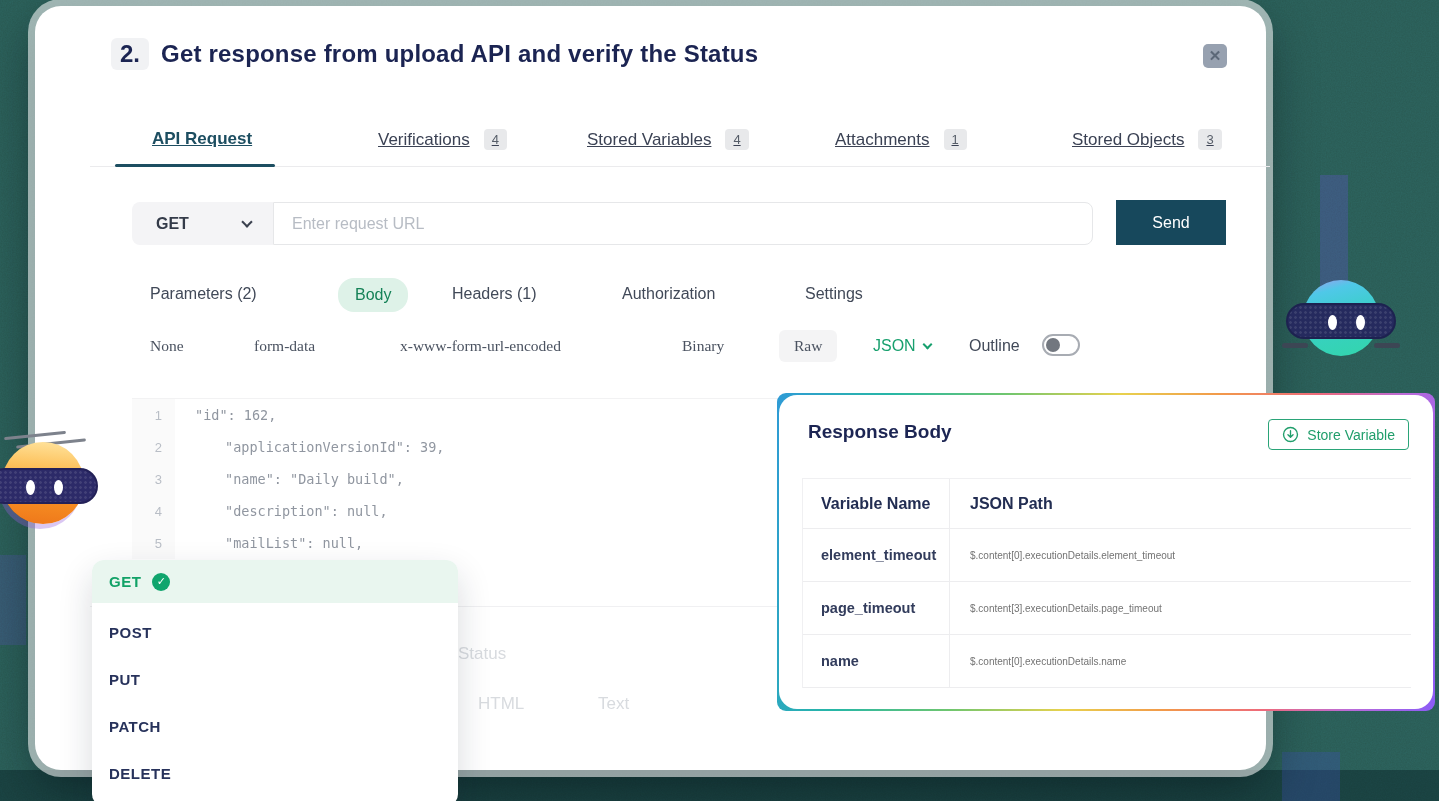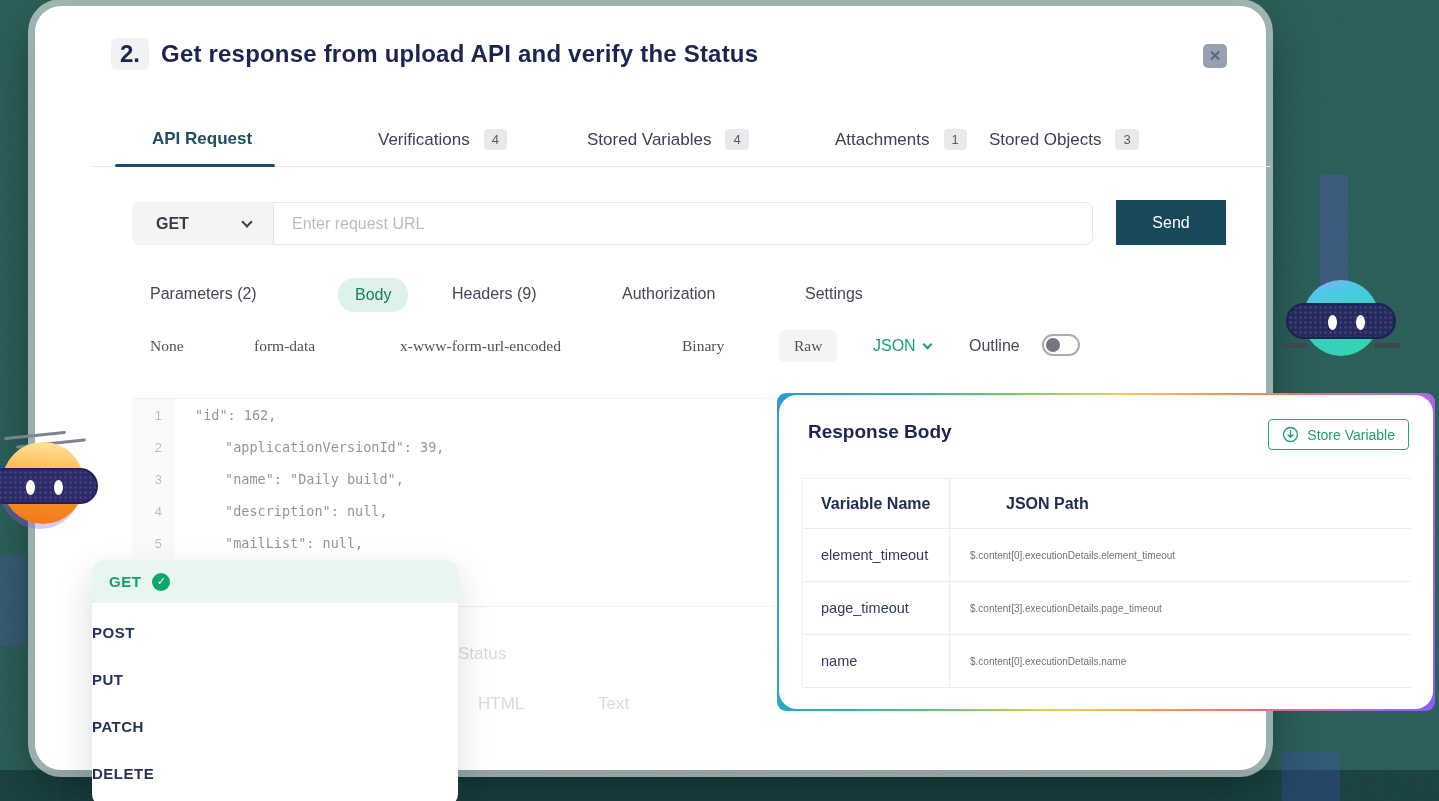--- a/index.html
+++ b/index.html
@@ -16,21 +16,21 @@
 
   .card-header { position:absolute; left:76px; top:32px; display:flex; align-items:center; gap:12px; }
   .step-badge { background:#f1f2f4; border-radius:6px; padding:2px 9px; font-size:24px; font-weight:700; color:#1b2452; }
   .page-title { font-size:24px; font-weight:700; color:#1b2452; letter-spacing:0.2px; }
   .close-btn { position:absolute; right:39px; top:38px; width:24px; height:24px; background:#97a1b0;
     border-radius:5px; display:flex; align-items:center; justify-content:center;
     color:#5c6878; font-size:15px; font-weight:700; cursor:pointer; }
 
   
   .tabs-divider { position:absolute; left:55px; top:160px; width:1180px; height:1px; background:#ebebed; }
-  .tab { position:absolute; top:123px; display:flex; align-items:flex-end; gap:14px; font-size:17px; color:#3b4254; cursor:pointer; }
+  .tab { position:absolute; top:123px; display:flex; align-items:flex-end; gap:14px; font-size:17px; color:#3b4254; cursor:pointer;text-decoration:underline; }
   .tab .badge { background:#e8e9eb; color:#565d68; font-size:13px; border-radius:4px; padding:3px 8px; }
   .tab.active { color:#1d4e61; font-weight:700; }
   .tab-underline { position:absolute; left:80px; top:158px; width:160px; height:3px; background:#1d4e61; border-radius:2px; }
 
   
   .method-select { position:absolute; left:97px; top:196px; width:141px; height:43px; background:#f4f4f6;
     border-radius:8px 0 0 8px; display:flex; align-items:center; justify-content:space-between;
     padding:0 22px 0 24px; cursor:pointer; }
   .method-select .label { font-size:16px; font-weight:700; color:#343b49; }
   .chev { width:8px; height:8px; border-right:2px solid #3a414e; border-bottom:2px solid #3a414e;
@@ -72,41 +72,41 @@
   .faded-text { position:absolute; color:#d8dbdf; font-size:17px; }
 
   
   .dropdown { position:absolute; left:92px; top:560px; width:366px; height:246px; background:#fff;
     border-radius:12px; z-index:40; box-shadow:0 14px 34px rgba(20,30,50,0.16); overflow:hidden; }
   .dd-selected { height:43px; background:#e9f6ef; display:flex; align-items:center; padding-left:17px; gap:11px; cursor:pointer; }
   .dd-selected .lbl { color:#12a267; font-size:15px; font-weight:700; letter-spacing:0.5px; }
   .check-circle { width:18px; height:18px; background:#10a56d; border-radius:50%; color:#fff; font-size:11px;
     display:flex; align-items:center; justify-content:center; }
   .dd-items { padding-top:6px; }
-  .dd-item { height:47px; display:flex; align-items:center; color:#27325b;
+  .dd-item { height:47px; display:flex; align-items:center; padding-left:17px; color:#27325b;
     font-size:15px; font-weight:700; letter-spacing:0.5px; cursor:pointer; }
 
   
   .resp-panel { position:absolute; left:777px; top:393px; width:658px; height:318px; z-index:20;
     border-radius:9px; padding:2px;
     background:linear-gradient(100deg,#2f9bd6 0%,#27b7a6 16%,#6fc66f 32%,#e8d24e 48%,#f2994a 62%,#ee6a7c 76%,#bb6bd9 88%,#8b5cf6 100%); }
   .resp-inner { width:100%; height:100%; background:#ffffff; border-radius:18px; position:relative; }
   .resp-title { position:absolute; left:29px; top:26px; font-size:19px; font-weight:700; color:#1c2553; }
   .store-btn { position:absolute; right:24px; top:24px; height:31px; display:flex; align-items:center; gap:8px;
     padding:0 13px; background:#fff; border:1px solid #2aa478; border-radius:4px; color:#209e6b;
     font-size:14px; cursor:pointer; font-family:"Liberation Sans", sans-serif; }
 
   .var-table { position:absolute; left:23px; right:22px; top:83px; border-top:1px solid #f0f0f2; border-left:1px solid #f0f0f2; }
   .vt-row { display:flex; border-bottom:1px solid #ededef; }
-  .vt-row.head { height:50px;gap:36px; }
+  .vt-row.head { height:50px; }
   .vt-row.data { height:53px; }
   .vt-c1 { width:147px; flex:none; border-right:1px solid #ededef; display:flex; align-items:center; padding-left:18px; }
   .vt-c2 { flex:1; display:flex; align-items:center; padding-left:20px; }
   .vt-row.head .vt-c1, .vt-row.head .vt-c2 { font-size:16px; font-weight:700; color:#222d52; }
-  .vt-row.data .vt-c1 { font-size:14.5px; color:#323c5c; }
+  .vt-row.data .vt-c1 { font-size:14.5px; color:#323c5c;font-weight:bold; }
   .vt-row.data .vt-c2 { font-size:10px; color:#737373; }
 
   
   .robot { position:absolute; z-index:30; }
   .robot .head { position:absolute; border-radius:50%; }
   .robot .visor { position:absolute; background:#2c2a68; border-radius:18px;
     background-image:radial-gradient(circle, rgba(255,255,255,0.10) 1px, transparent 1.6px);
     background-size:5px 5px; }
   .robot .eye { position:absolute; width:9px; height:15px; background:#fff; border-radius:50%; top:10px; }
   .robot-left { left:-2px; top:438px; width:88px; height:88px; }
@@ -161,35 +161,35 @@
       <span class="badge">4</span>
     </div>
     <div class="tab" style="left:552px;">
       <span>Stored Variables</span>
       <span class="badge">4</span>
     </div>
     <div class="tab" style="left:800px;">
       <span>Attachments</span>
       <span class="badge">1</span>
     </div>
-    <div class="tab" style="left:954px;">
+    <div class="tab" style="left:1037px;">
       <span>Stored Objects</span>
       <span class="badge">3</span>
     </div>
 
     <div class="method-select">
       <span class="label">GET</span>
       <span class="chev"></span>
     </div>
     <input class="url-input" type="text" placeholder="Enter request URL" style="">
     <button class="send-btn">Send</button>
 
     <span class="subtab" style="left:115px;">Parameters (2)</span>
     <span class="subtab pill-active" style="left:303px;">Body</span>
-    <span class="subtab" style="left:417px;">Headers (9)</span>
+    <span class="subtab" style="left:417px;">Headers (1)</span>
     <span class="subtab" style="left:587px;">Authorization</span>
     <span class="subtab" style="left:770px;">Settings</span>
 
     <span class="bodytype" style="left:115px;">None</span>
     <span class="bodytype" style="left:219px;">form-data</span>
     <span class="bodytype" style="left:365px;">x-www-form-url-encoded</span>
     <span class="bodytype" style="left:647px;">Binary</span>
     <span class="bodytype pill" style="left:744px;">Raw</span>
     <div class="json-select">
       <span>JSON</span>

